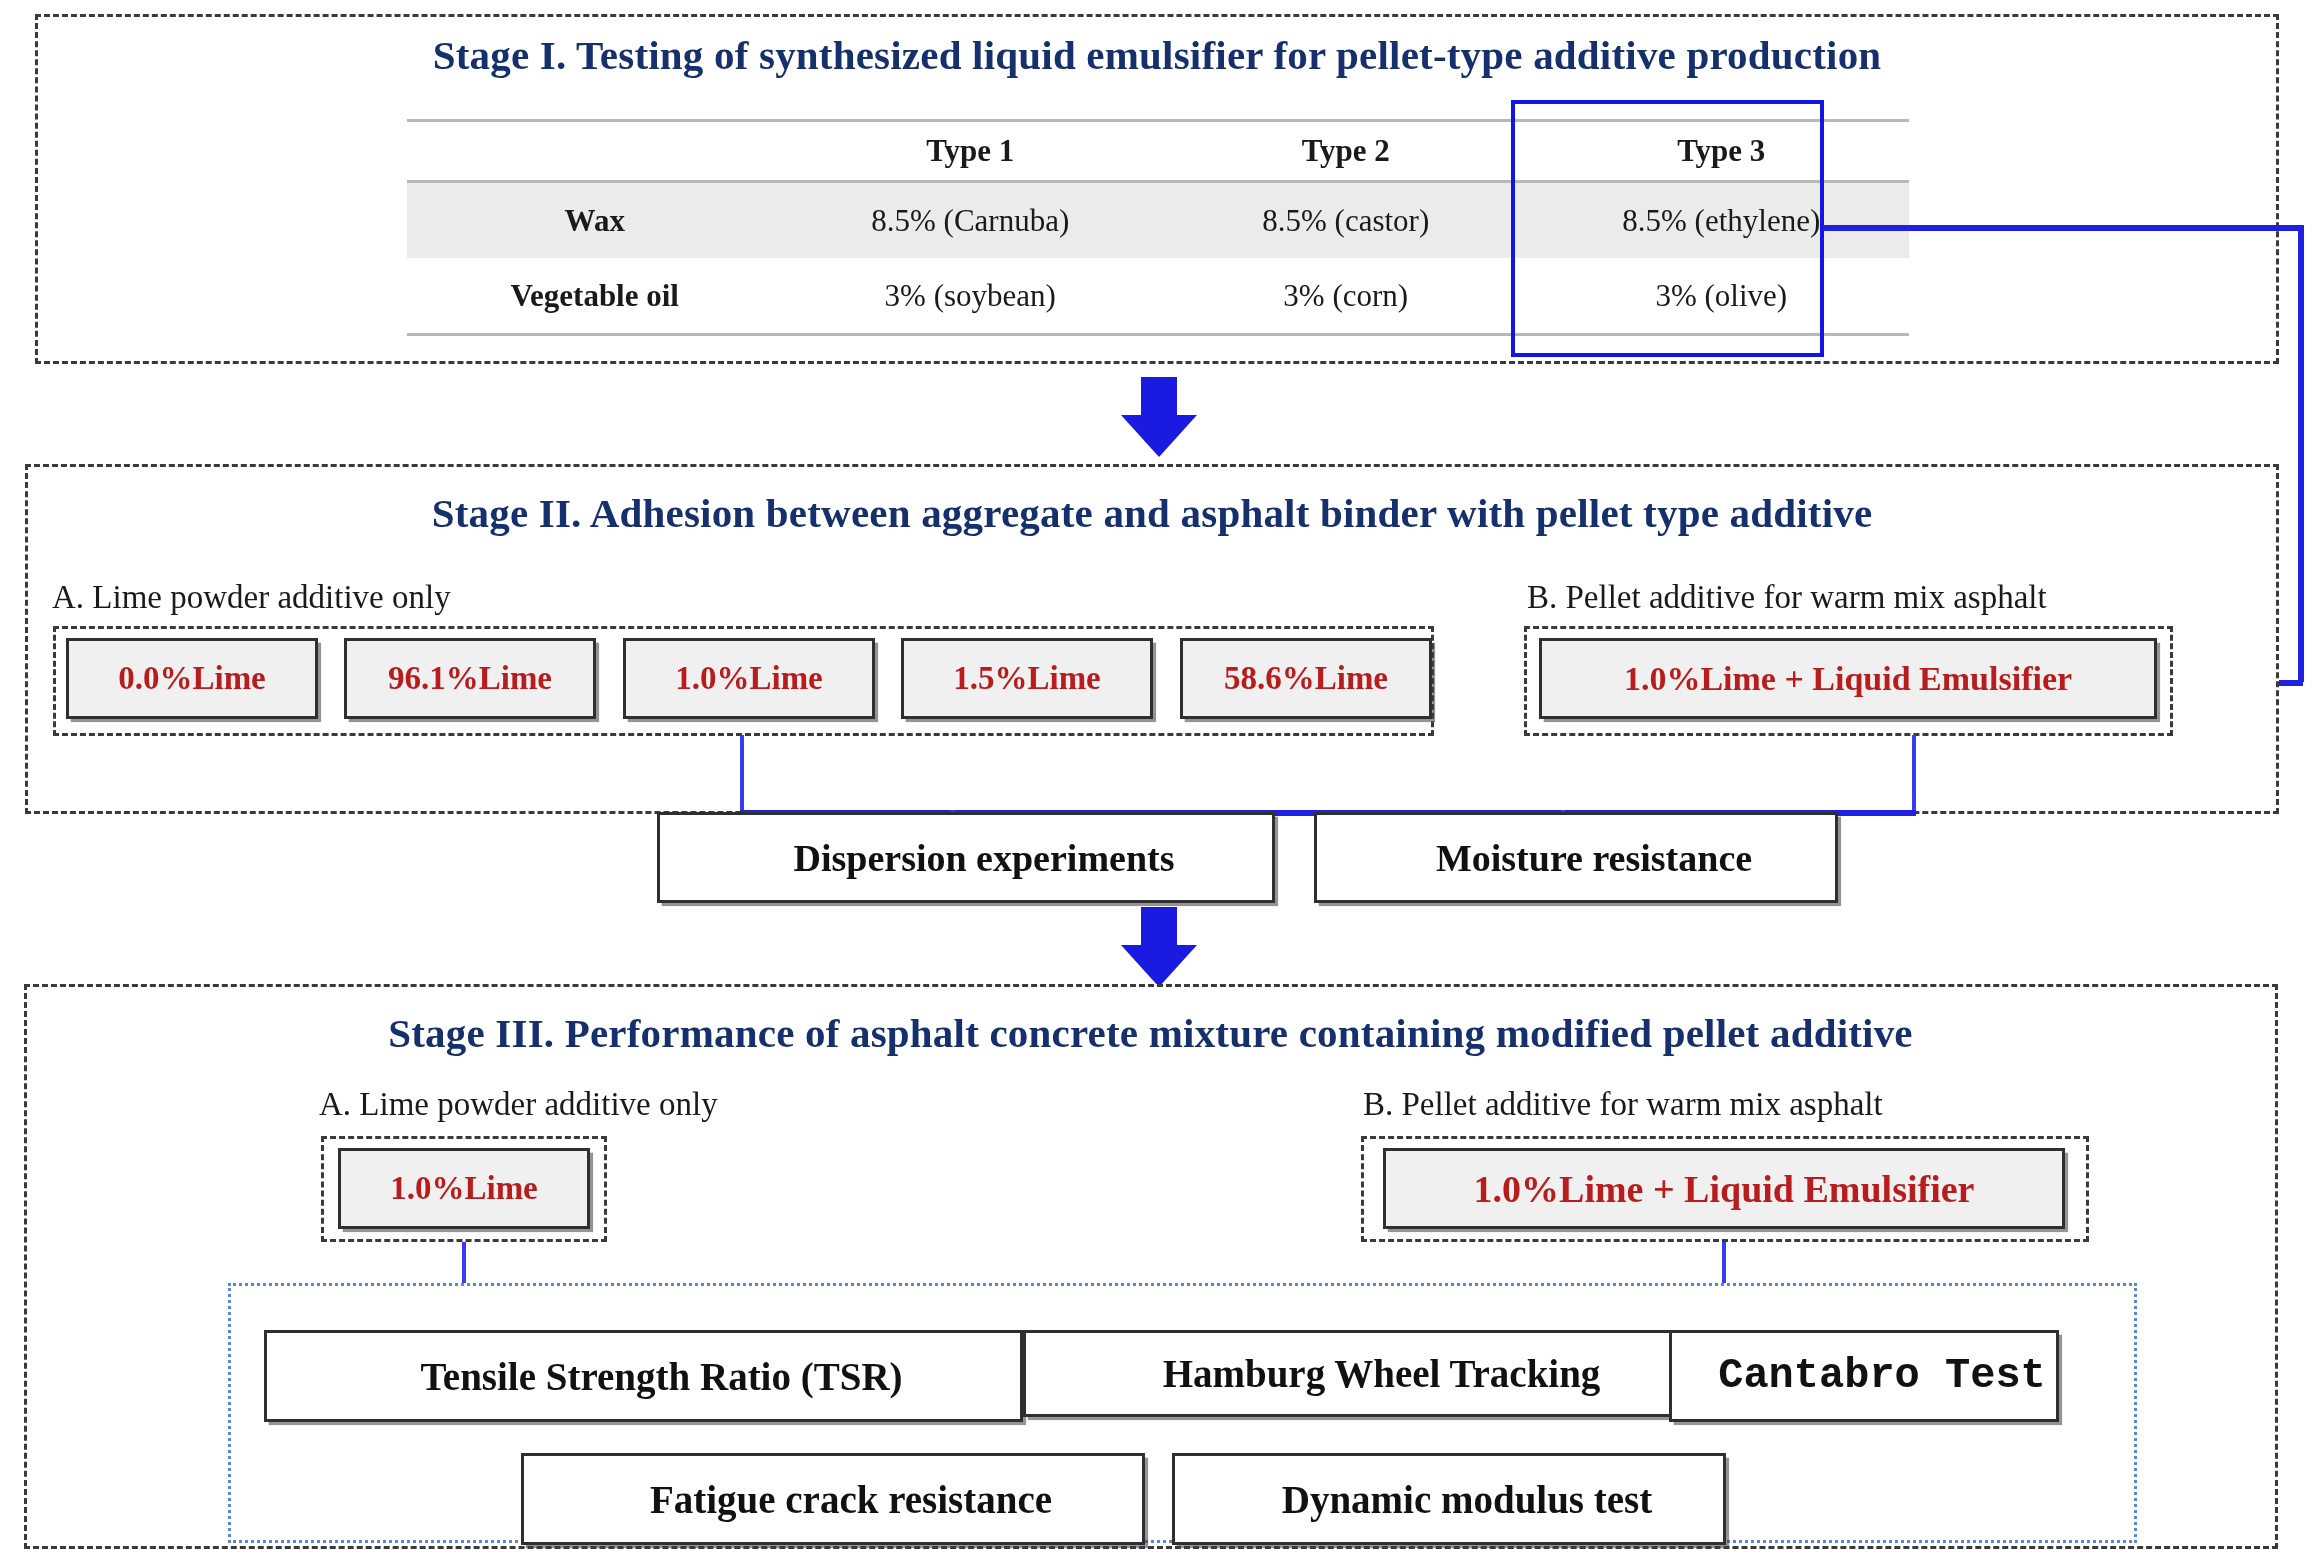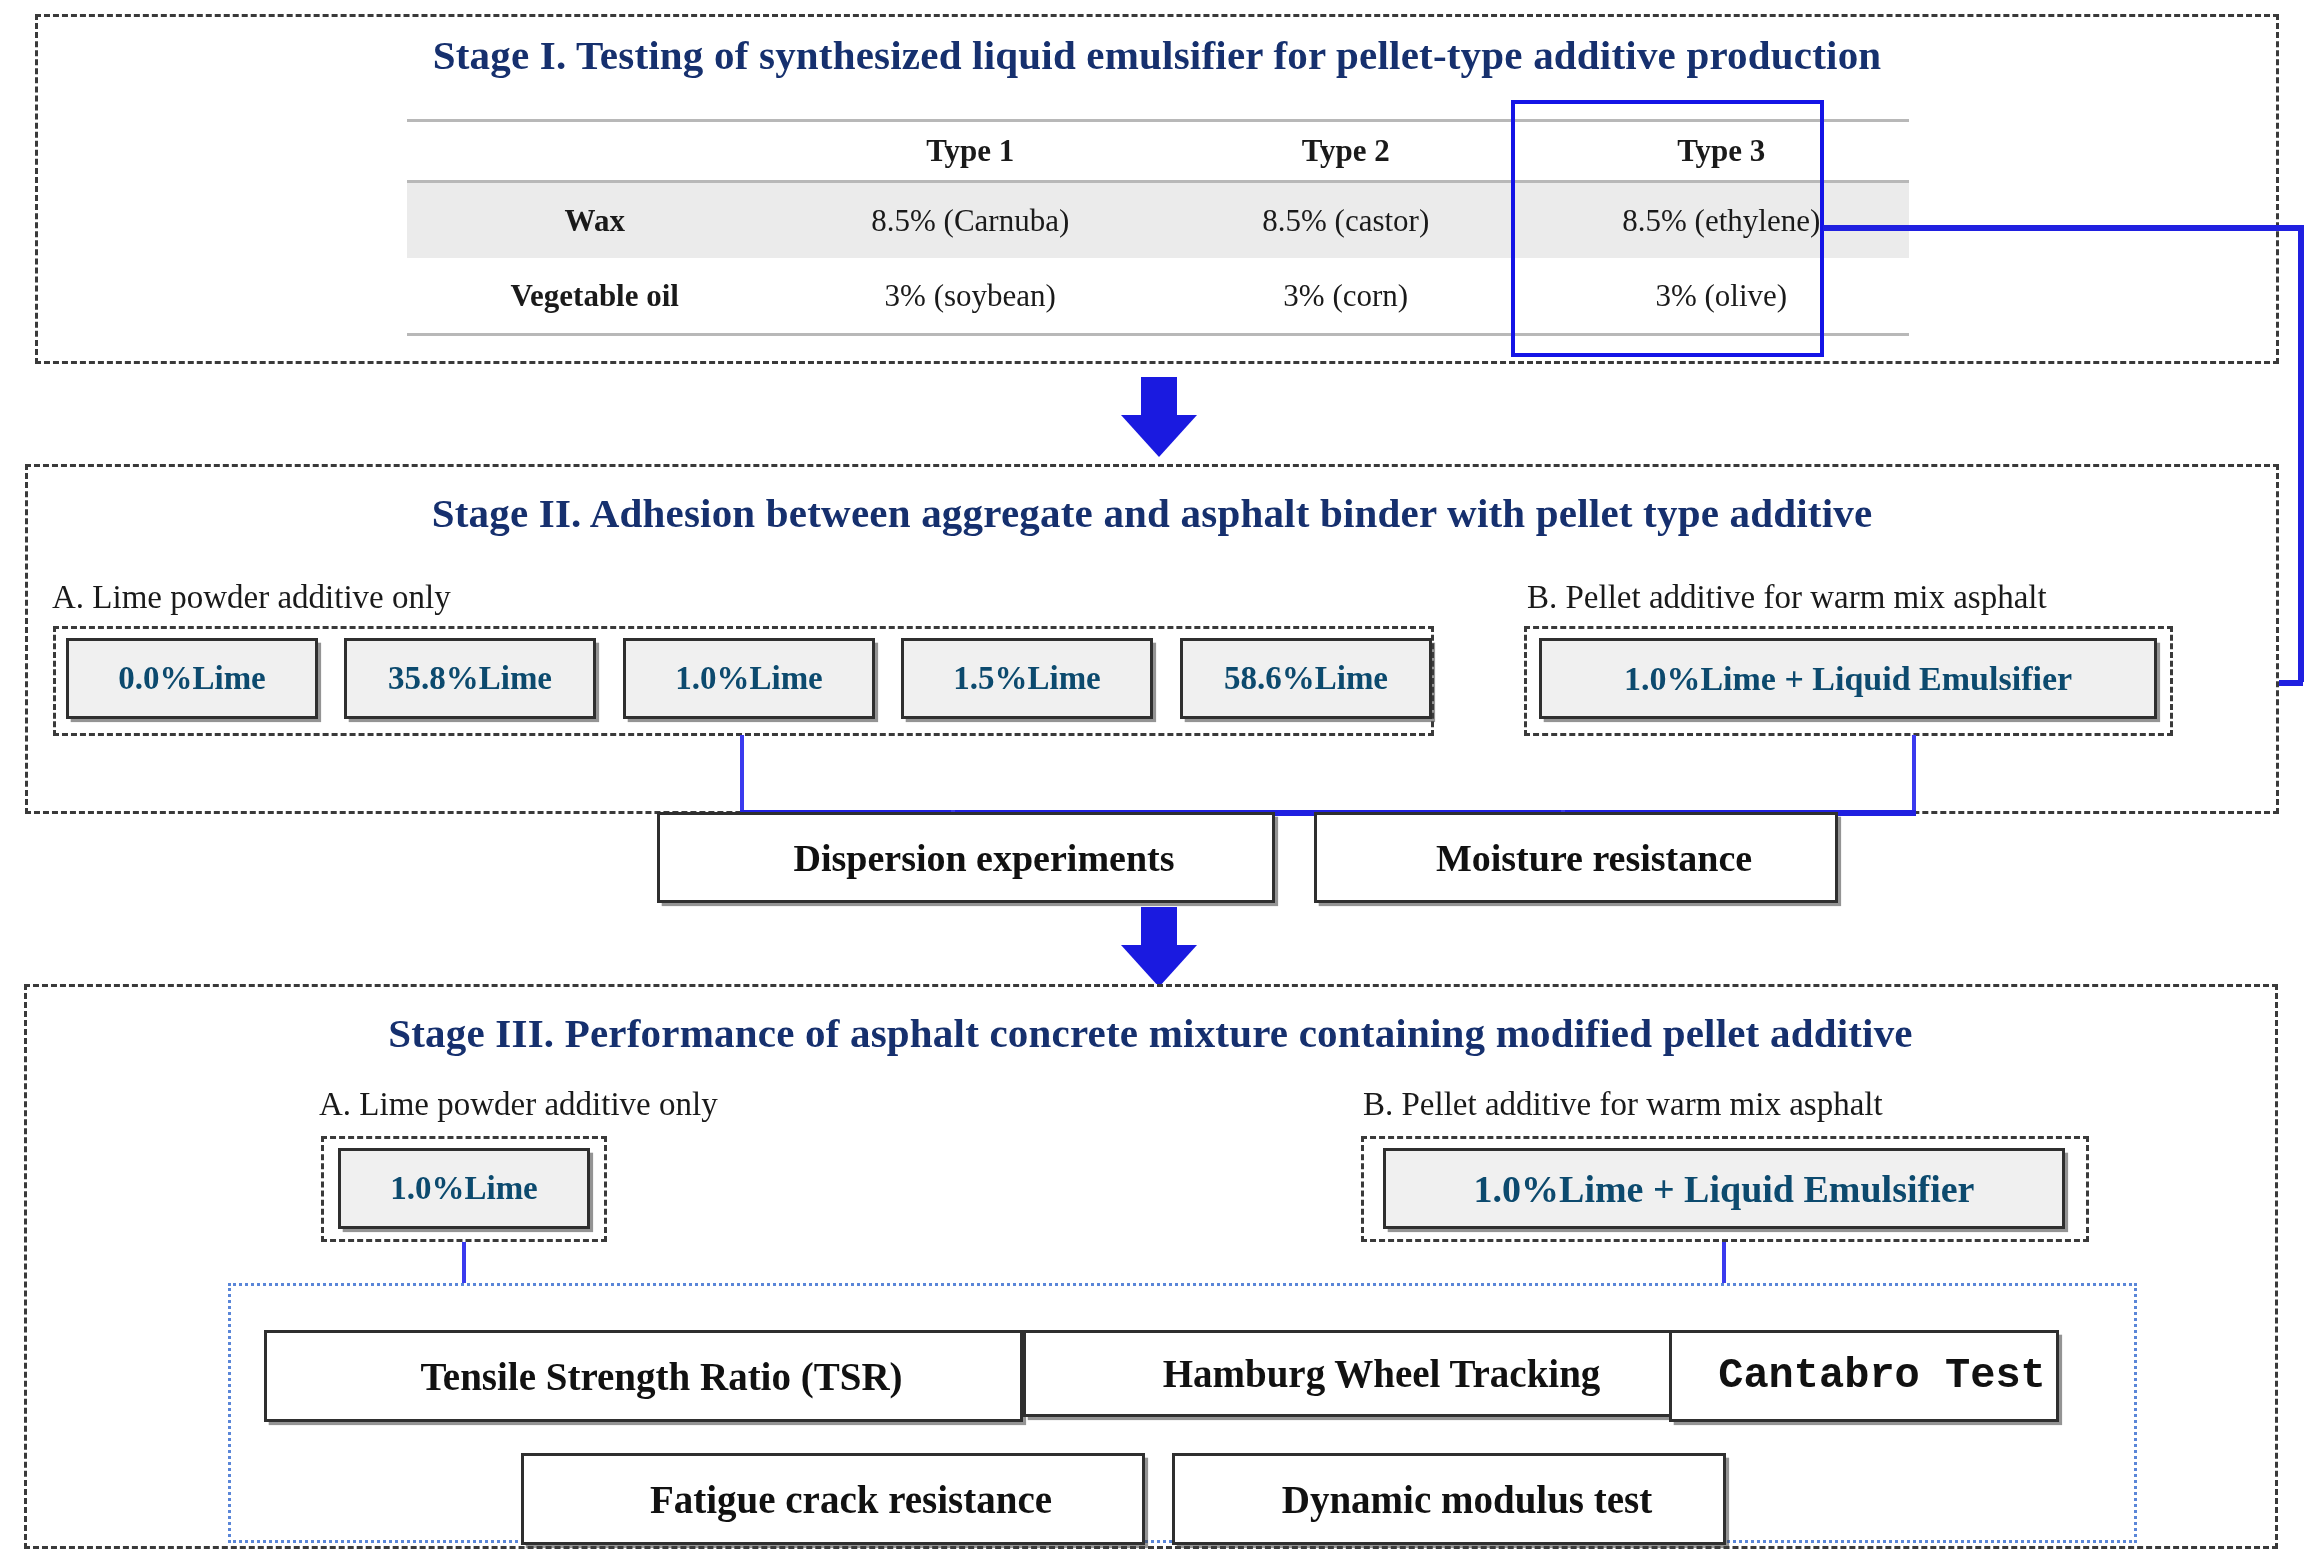--- a/index.html
+++ b/index.html
@@ -43,21 +43,21 @@
   .fat-arrow .stem{position:absolute;left:20.3px;top:0;width:36px;height:39px;background:#1a1ae0;}
   .fat-arrow .head{position:absolute;left:0;top:38px;width:0;height:0;
      border-left:38px solid transparent;border-right:38px solid transparent;
      border-top:42px solid #1a1ae0;}
 
   
   .dash-group{position:absolute;border:3.1px dashed #3a3a3a;box-sizing:border-box;background:#fff;}
   .chip{position:absolute;box-sizing:border-box;background:#f0f0f0;
      border:3.1px solid #2f2f2f;box-shadow:3.9px 3.9px 0 -0.8px rgba(60,60,60,.55);
      display:flex;align-items:center;justify-content:center;
-     font-weight:bold;color:#0c4a6e;text-align:center;}
+     font-weight:bold;color:#b91c1c;text-align:center;}
 
   .sec-label{position:absolute;font-size:33px;color:#1a1a1a;white-space:nowrap;}
 
   .plain-box{position:absolute;box-sizing:border-box;background:#fff;
      border:3.1px solid #2f2f2f;box-shadow:3.9px 3.9px 0 -0.8px rgba(60,60,60,.55);
      display:flex;align-items:center;justify-content:center;
      font-weight:bold;color:#111;text-align:center;padding-left:36px;}
 
   .blue-dotted{position:absolute;border:3.1px dotted #5a86d8;box-sizing:border-box;background:#fff;}
 </style>
@@ -110,21 +110,21 @@
 
 <div class="sec-label" style="left:52px;top:579px;">A. Lime powder additive only</div>
 <div class="sec-label" style="left:1527px;top:579px;">B. Pellet additive for warm mix asphalt</div>
 
 <div class="dash-group" style="left:53px;top:626px;width:1381px;height:110px;"></div>
 
 <div class="chip" style="left:66px;top:638px;width:252px;height:81px;font-size:33px;">
   <span>0.0%Lime</span>
 </div>
 <div class="chip" style="left:344px;top:638px;width:252px;height:81px;font-size:33px;">
-  <span>35.8%Lime</span>
+  <span>96.1%Lime</span>
 </div>
 <div class="chip" style="left:623px;top:638px;width:252px;height:81px;font-size:33px;">
   <span>1.0%Lime</span>
 </div>
 <div class="chip" style="left:901px;top:638px;width:252px;height:81px;font-size:33px;">
   <span>1.5%Lime</span>
 </div>
 <div class="chip" style="left:1180px;top:638px;width:252px;height:81px;font-size:33px;">
   <span>58.6%Lime</span>
 </div>

